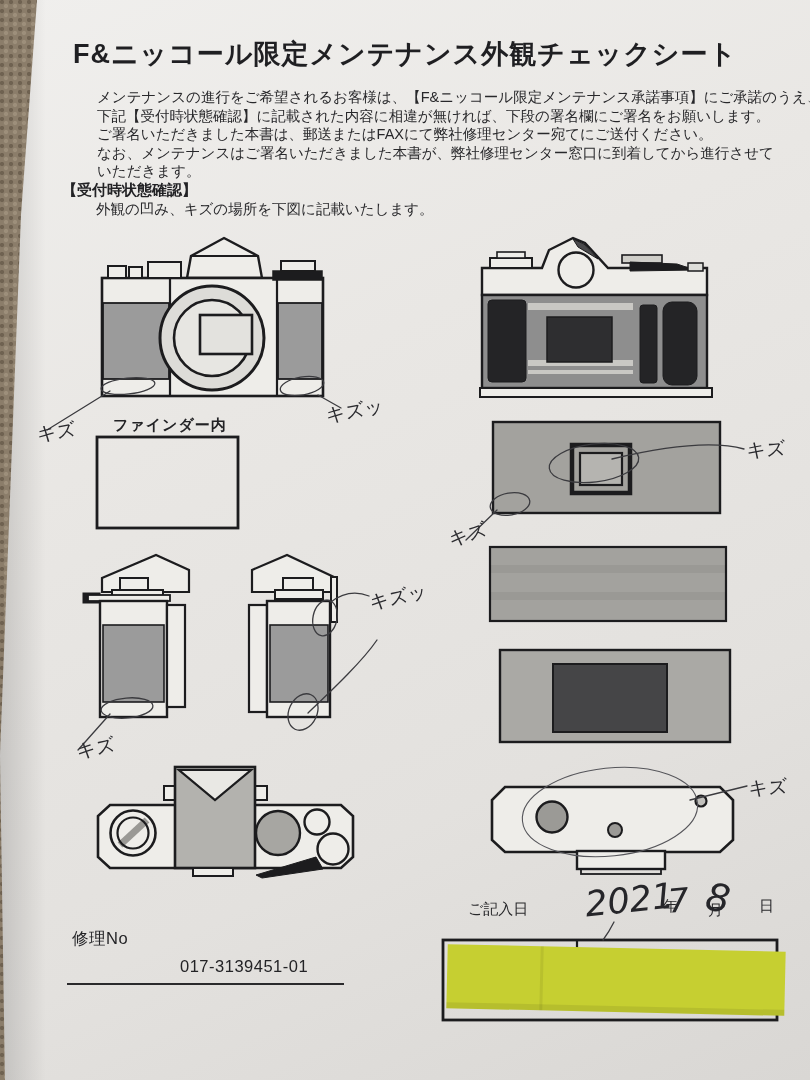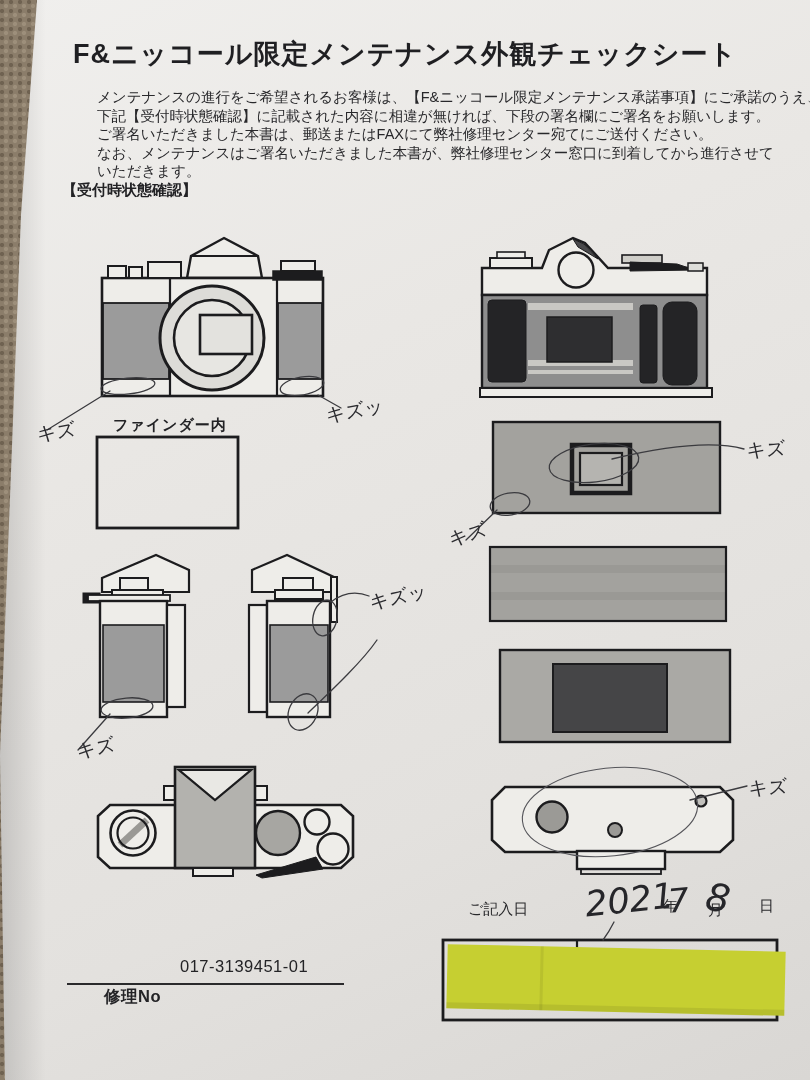--- a/index.html
+++ b/index.html
@@ -193,30 +193,31 @@
 
     <div class="abs body-text" style="left:97px;top:88px;">
       <div>メンテナンスの進行をご希望されるお客様は、【F&amp;ニッコール限定メンテナンス承諾事項】にご承諾のうえ、</div>
       <div>下記【受付時状態確認】に記載された内容に相違が無ければ、下段の署名欄にご署名をお願いします。</div>
       <div>ご署名いただきました本書は、郵送またはFAXにて弊社修理センター宛てにご送付ください。</div>
       <div>なお、メンテナンスはご署名いただきました本書が、弊社修理センター窓口に到着してから進行させて</div>
       <div>いただきます。</div>
     </div>
 
     <div class="abs sec-head" style="left:62px;top:181px;">【受付時状態確認】</div>
+    <div class="abs body-text" style="left:96px;top:200px;">外観の凹み、キズの場所を下図に記載いたします。</div>
 
     <div class="abs finder-label" style="left:113px;top:416px;">ファインダー内</div>
 
     <div class="abs small-label" style="left:452px;top:900px;">ご記入日</div>
     <span class="abs hw-num" style="left:585px;top:880px;font-size:35px;transform:rotate(-6deg);">2021</span>
     <span class="abs small-label" style="left:647px;top:897px;">年</span>
     <span class="abs hw-num" style="left:668px;top:881px;font-size:33px;transform:rotate(-5deg);">7</span>
     <span class="abs small-label" style="left:692px;top:901px;">月</span>
     <span class="abs hw-num" style="left:706px;top:876px;font-size:38px;transform:rotate(9deg);">8</span>
     <span class="abs small-label" style="left:743px;top:897px;">日</span>
 
-    <div class="abs repair" style="left:72px;top:986px;font-weight:700;margin-left:32px;">修理No</div>
+    <div class="abs repair" style="left:72px;top:928px;font-weight:400;">修理No</div>
     <div class="abs repair" style="left:180px;top:957px;">017-3139451-01</div>
     <div class="abs underline-bar" style="left:67px;top:983px;width:277px;"></div>
 
     <div class="paper-shadow"></div>
   </div>
 </div>
 
 </body></html>

